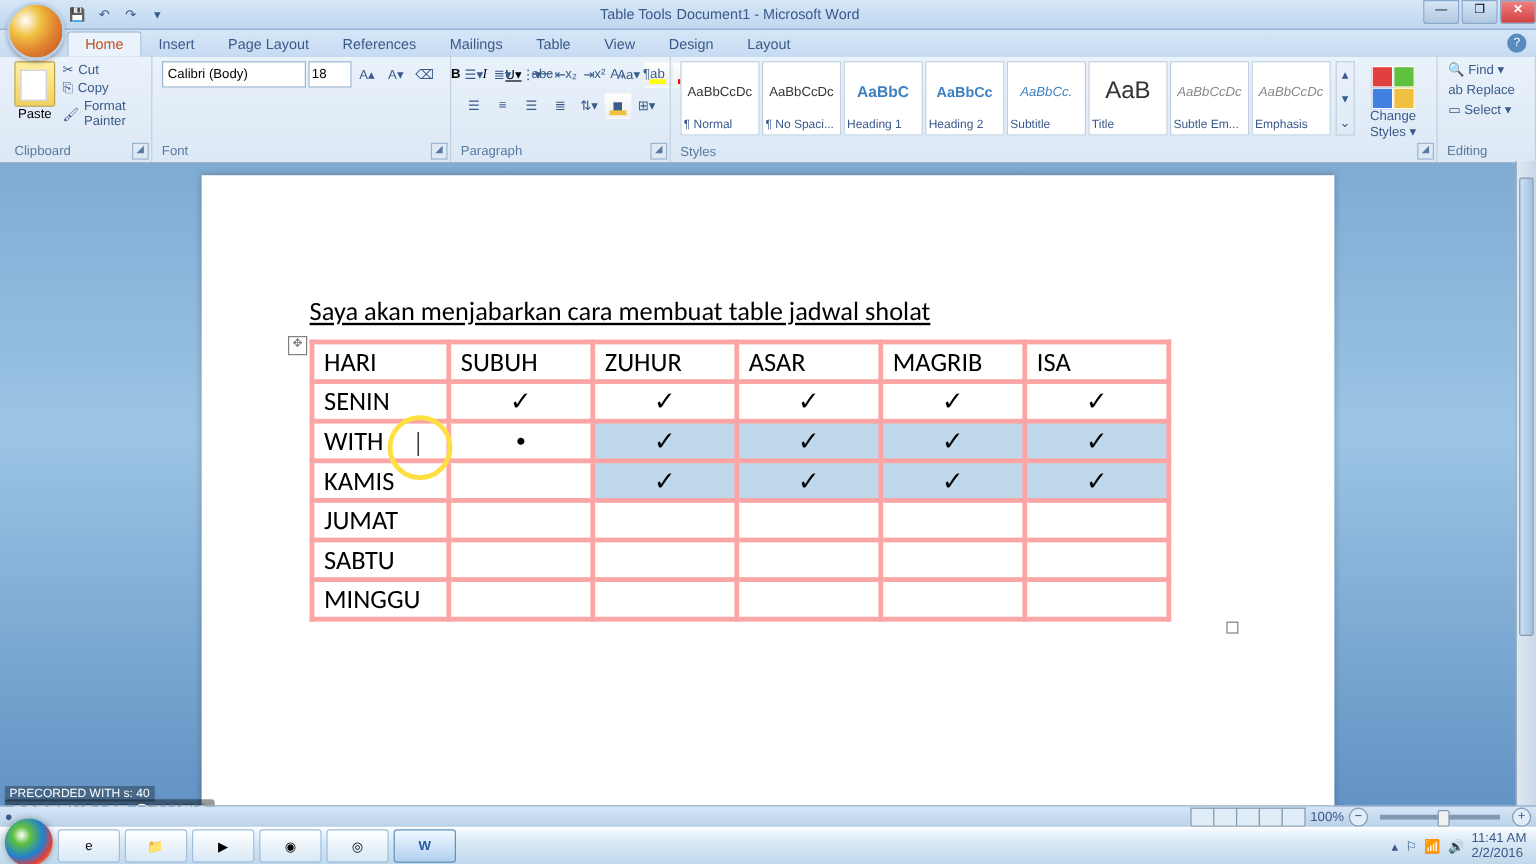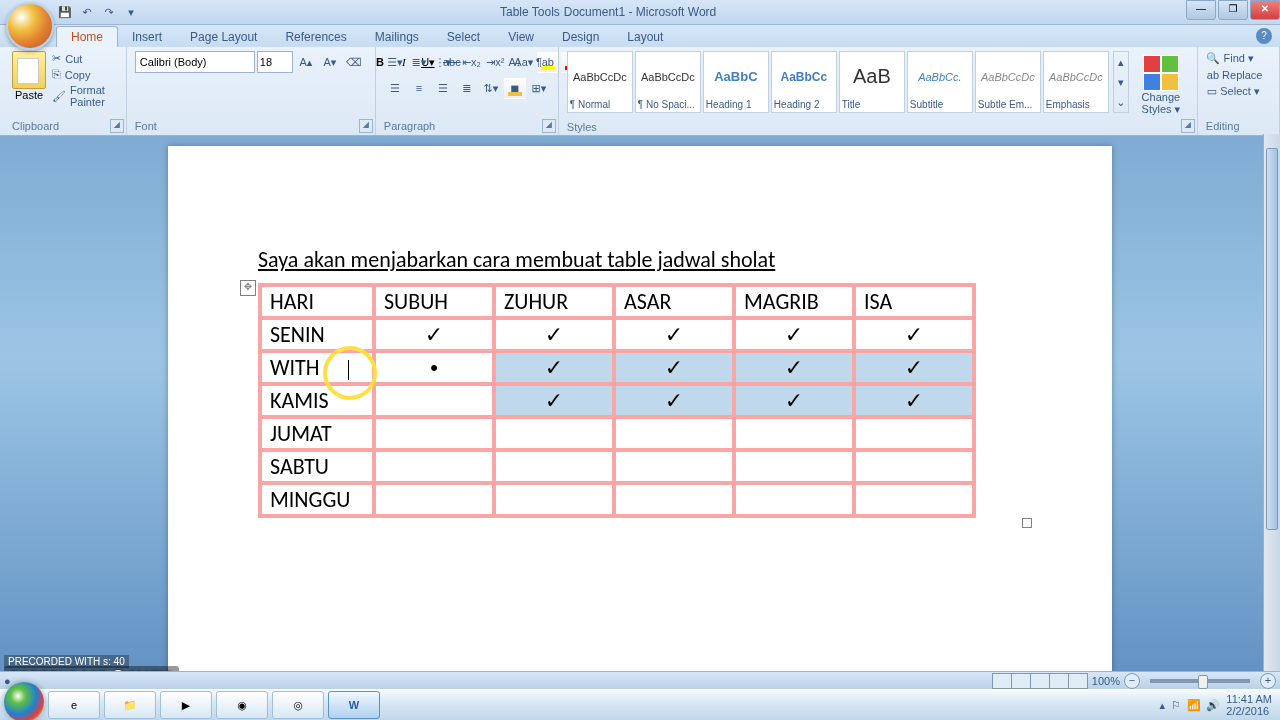--- a/index.html
+++ b/index.html
@@ -111,21 +111,21 @@
     <div class="win-btn close">✕</div>
   </div>
 </div>
 
 <div class="ribbon-tabs">
   <div class="ribbon-tab active">Home</div>
   <div class="ribbon-tab">Insert</div>
   <div class="ribbon-tab">Page Layout</div>
   <div class="ribbon-tab">References</div>
   <div class="ribbon-tab">Mailings</div>
-  <div class="ribbon-tab">Select</div>
+  <div class="ribbon-tab">Table</div>
   <div class="ribbon-tab">View</div>
   <div class="ribbon-tab context">Design</div>
   <div class="ribbon-tab context">Layout</div>
 </div>
 <div class="help-btn">?</div>
 
 <div class="ribbon">
 
   <div class="ribbon-group" style="width:130px">
     <div class="group-content">
@@ -215,26 +215,26 @@
           </div>
           <div class="style-item">
             <div class="style-prev h1">AaBbC</div>
             <div class="style-name">Heading 1</div>
           </div>
           <div class="style-item">
             <div class="style-prev h2">AaBbCc</div>
             <div class="style-name">Heading 2</div>
           </div>
           <div class="style-item">
+            <div class="style-prev sub">AaBbCc.</div>
+            <div class="style-name">Subtitle</div>
+          </div>
+          <div class="style-item">
             <div class="style-prev title">AaB</div>
             <div class="style-name">Title</div>
-          </div>
-          <div class="style-item">
-            <div class="style-prev sub">AaBbCc.</div>
-            <div class="style-name">Subtitle</div>
           </div>
           <div class="style-item">
             <div class="style-prev em">AaBbCcDc</div>
             <div class="style-name">Subtle Em...</div>
           </div>
           <div class="style-item">
             <div class="style-prev em">AaBbCcDc</div>
             <div class="style-name">Emphasis</div>
           </div>
         </div>

